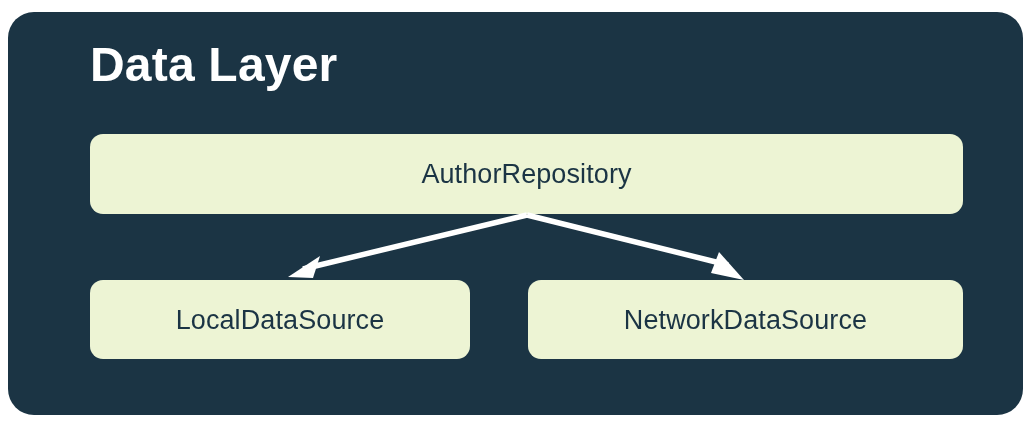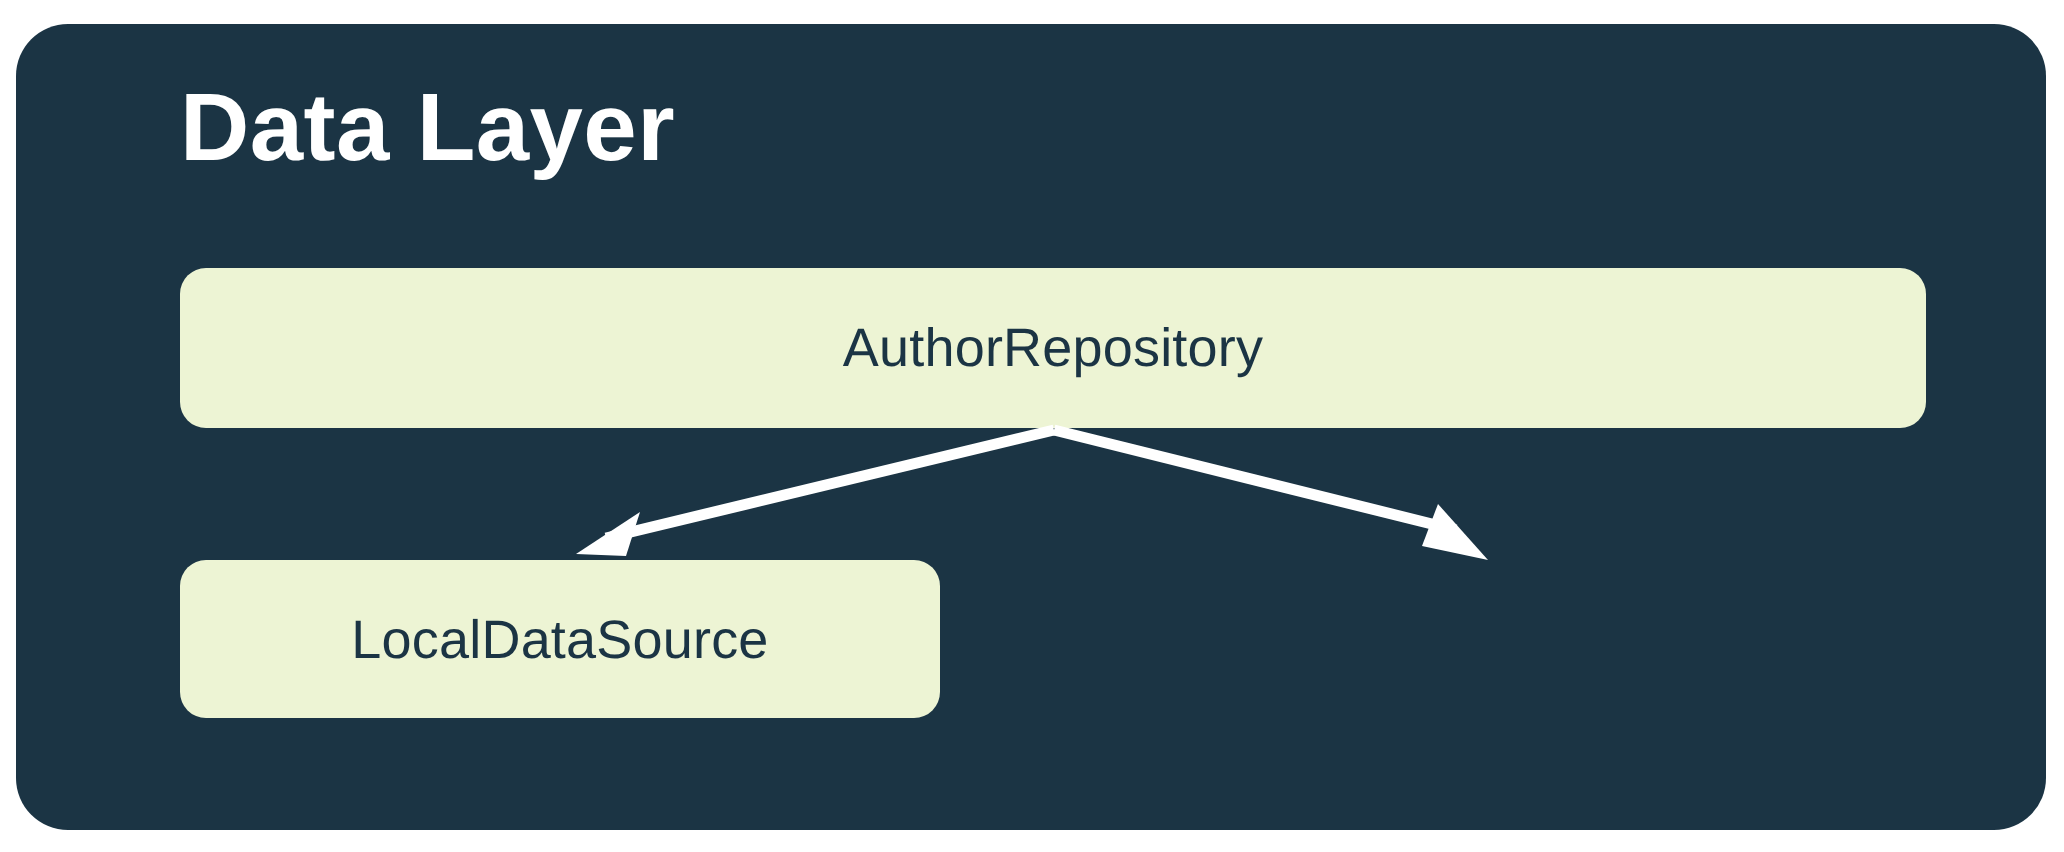--- a/index.html
+++ b/index.html
@@ -107,20 +107,23 @@
   <div class="panel-title">Data Layer</div>
 
   <div class="node-box node-repository">
     <span class="node-label">AuthorRepository</span>
   </div>
 
   <div class="node-box node-local">
     <span class="node-label">LocalDataSource</span>
   </div>
 
+  <div class="node-box node-network">
+    <span class="node-label">NetworkDataSource</span>
+  </div>
 
   <svg class="arrow-layer" viewBox="0 0 1032 426" width="1032" height="426">
 
     <g>
       <line x1="527" y1="215" x2="303" y2="269" stroke="#FFFFFF" stroke-width="5.5" stroke-linecap="butt"></line>
       <polygon points="288,277 320,256 313,278" fill="#FFFFFF"></polygon>
     </g>
 
     <g>
       <line x1="527" y1="215" x2="728" y2="265" stroke="#FFFFFF" stroke-width="5.5" stroke-linecap="butt"></line>

